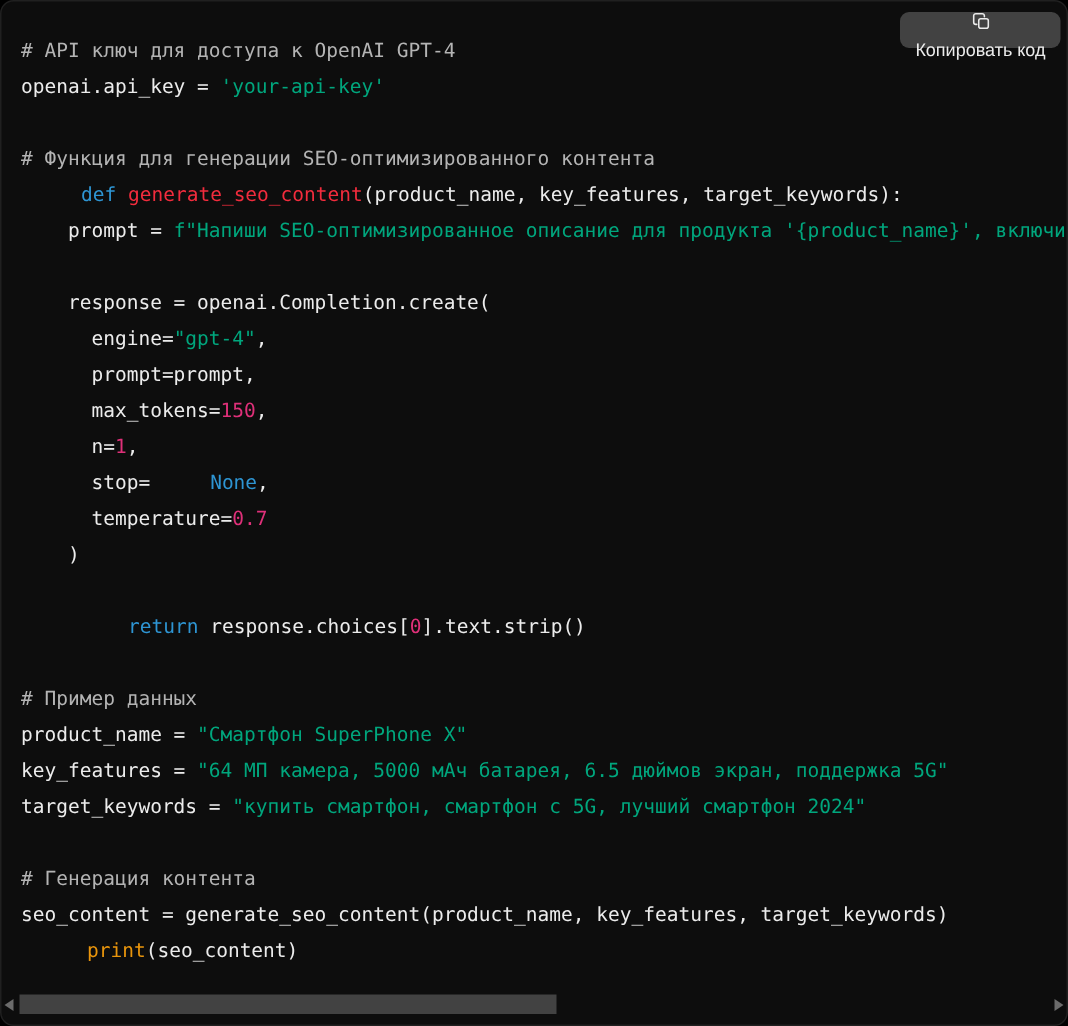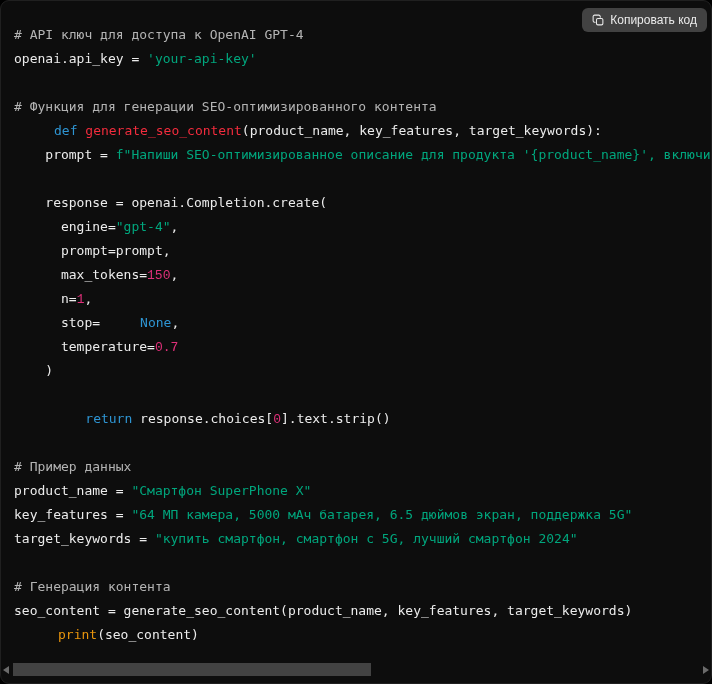--- a/index.html
+++ b/index.html
@@ -33,20 +33,21 @@
     align-items: center;
     gap: 6px;
     background: var(--button_bg, #424242);
     color: var(--button_text, #ebebeb);
     border: none;
     border-radius: 6px;
     padding: 0 10px;
     font: 12px "Liberation Sans", sans-serif;
     cursor: pointer;
     z-index: 5;
+    flex-direction: column;
   }
   .copy-btn .copy-icon {
     display: inline-flex;
     align-items: center;
   }
   pre.code {
     position: absolute;
     top: 0;
     left: 13px;
     right: 0;
@@ -59,21 +60,21 @@
     overflow: hidden;
   }
   .line {
     height: 24px;
     white-space: pre;
   }
   .tok-pln { color: var(--text, #ececec); }
   .tok-com { color: var(--comment, #b4b4b4); }
   .tok-kw  { color: var(--keyword, #2e95d3); margin-left: 40px; }
   .tok-str { color: var(--string, #00a67d); }
-  .tok-num { color: var(--number, #df3079); font-family: Liberation Mono, monospace; }
+  .tok-num { color: var(--number, #df3079); }
   .tok-fn  { color: var(--function, #f22c3d); text-align: right; }
   .tok-blt { color: var(--builtin, #e9950c); margin-left: 44px; }
   .hscrollbar {
     position: absolute;
     left: 0;
     right: 0;
     bottom: 5px;
     height: 16px;
     z-index: 4;
   }

